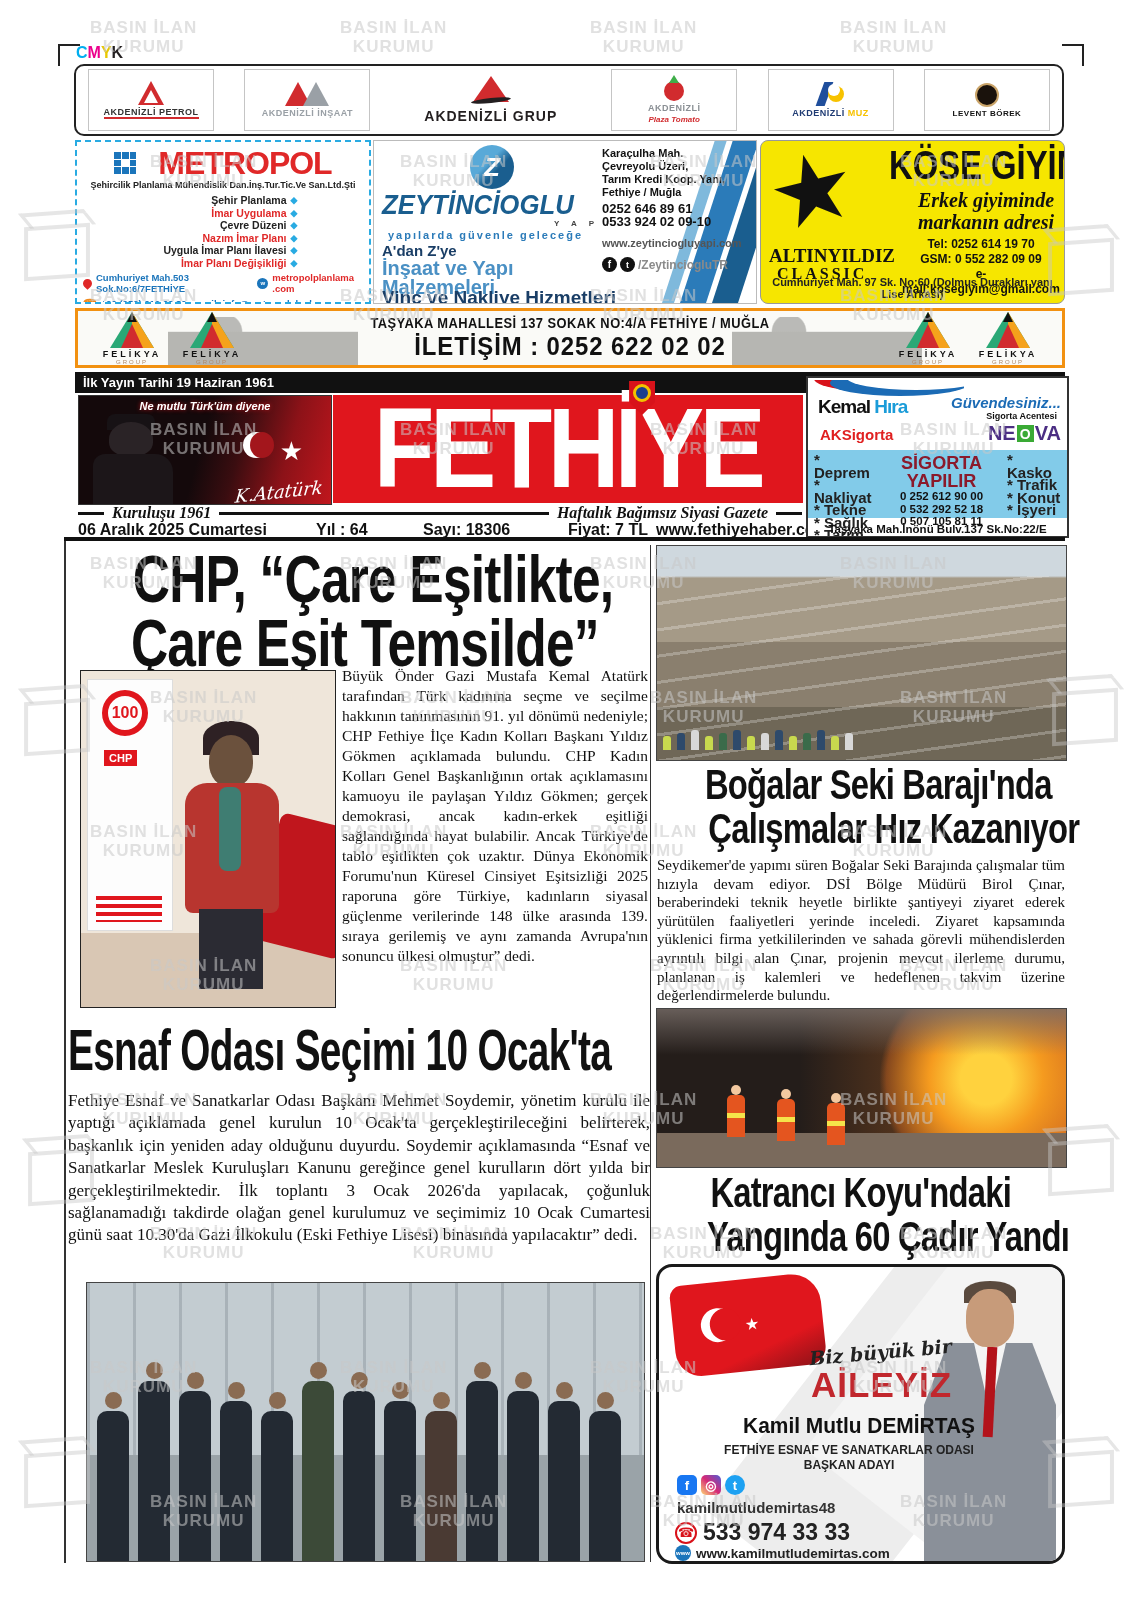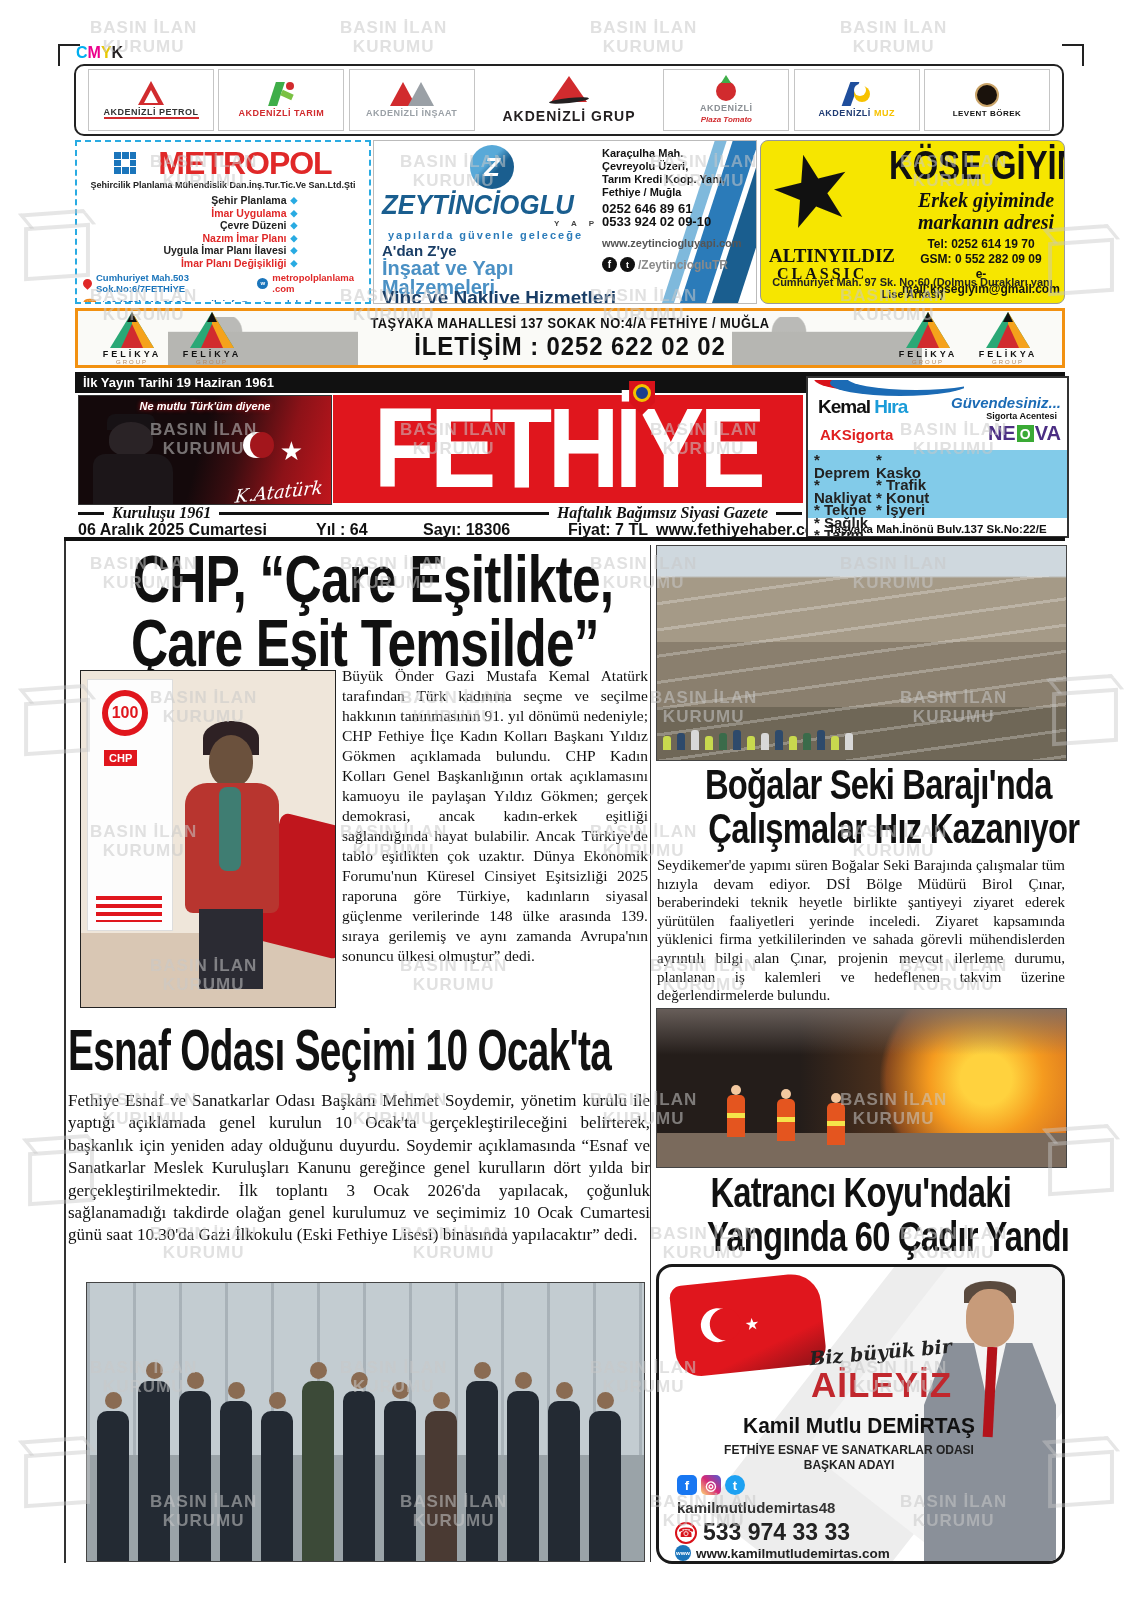--- a/index.html
+++ b/index.html
@@ -226,28 +226,20 @@
 
   <div id="logo-strip" class="abs">
     <div class="logo-cell">
       <div style="position:relative;">
         <div class="tri" style="border-bottom:24px solid #d12b2e;"></div>
         <div class="tri" style="position:absolute;left:6px;top:9px;border-left:7px solid transparent;border-right:7px solid transparent;border-bottom:13px solid #fff;"></div>
       </div>
       <div class="logo-lab" style="color:#333;border-bottom:2px solid #d12b2e;">AKDENİZLİ PETROL</div>
     </div>
     <div class="logo-cell">
-      <div style="position:relative;width:26px;height:24px;">
-        <div style="position:absolute;left:4px;top:0;width:9px;height:24px;background:#3fae49;transform:skewX(-18deg);"></div>
-        <div style="position:absolute;left:13px;top:10px;width:12px;height:6px;background:#7ac143;transform:rotate(24deg);"></div>
-        <div style="position:absolute;right:0;top:0;width:8px;height:8px;border-radius:50%;background:#d12b2e;"></div>
-      </div>
-      <div class="logo-lab" style="color:#d12b2e;">AKDENİZLİ TARIM</div>
-    </div>
-    <div class="logo-cell">
       <div style="position:relative;width:44px;height:24px;">
         <div class="tri" style="position:absolute;left:0;top:0;border-bottom:24px solid #d12b2e;"></div>
         <div class="tri" style="position:absolute;left:18px;top:0;border-bottom:24px solid #9aa0a6;"></div>
       </div>
       <div class="logo-lab" style="color:#9aa0a6;">AKDENİZLİ İNŞAAT</div>
     </div>
     <div class="logo-cell noborder">
       <div style="position:relative;width:36px;height:30px;">
         <div class="tri" style="border-left:18px solid transparent;border-right:18px solid transparent;border-bottom:26px solid #d12b2e;"></div>
         <div style="position:absolute;left:-2px;top:22px;width:40px;height:5px;background:#231f20;border-radius:50%;transform:rotate(-6deg);"></div>
@@ -465,20 +457,27 @@
         <span>VA</span>
     </div>
     <div class="km-panel">
       <div class="km-list">
         <div>* Deprem</div>
         <div>* Nakliyat</div>
         <div>* Tekne</div>
         <div>* Sağlık</div>
         <div>* Tarım</div>
       </div>
+      <div class="km-center">
+        <div class="km-sy">SİGORTA</div>
+        <div class="km-sy">YAPILIR</div>
+        <div class="km-ph">0 252 612 90 00</div>
+        <div class="km-ph">0 532 292 52 18</div>
+        <div class="km-ph">0 507 105 81 11</div>
+      </div>
       <div class="km-list" style="text-align:left;width:54px;">
         <div>* Kasko</div>
         <div>* Trafik</div>
         <div>* Konut</div>
         <div>* İşyeri</div>
       </div>
     </div>
     <div class="km-addr">Taşyaka Mah.İnönü Bulv.137 Sk.No:22/E</div>
   </div>
 

